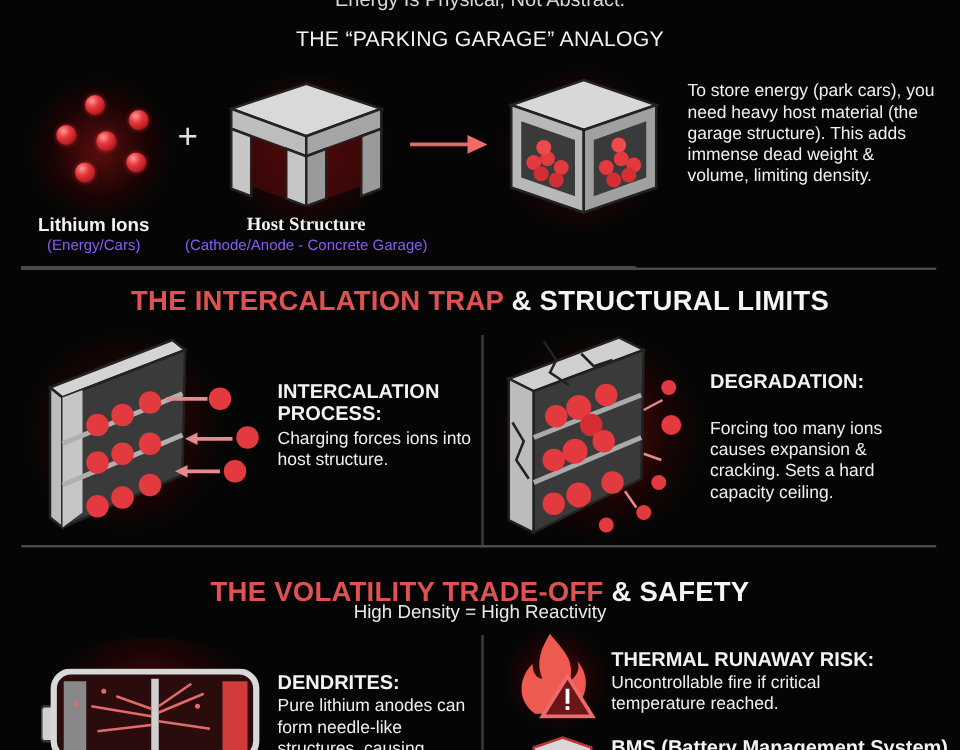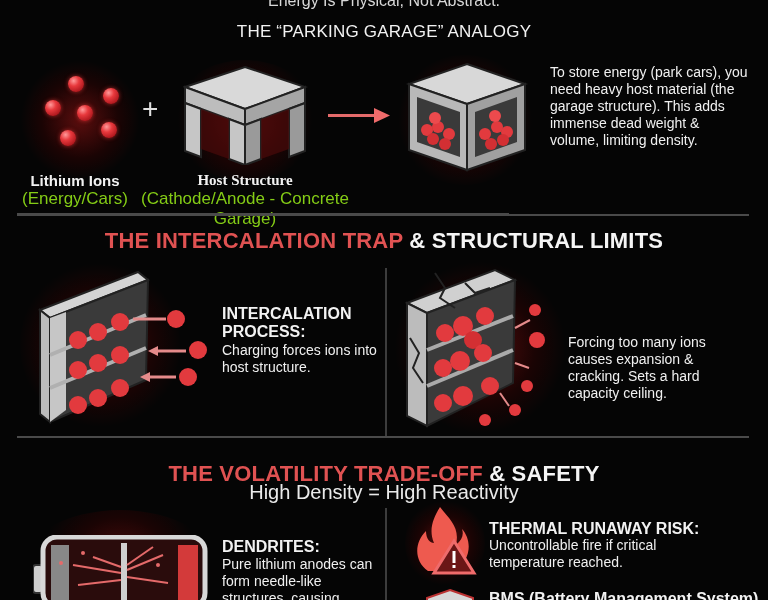--- a/index.html
+++ b/index.html
@@ -12,21 +12,21 @@
   }
   .abs { position:absolute; }
   .center { text-align:center; }
   .subtitle-top { top:-8px; left:0; width:768px; font-size:16px; color:#d8d8d8; }
   .sec1-title { top:22px; left:0; width:768px; font-size:17px; font-weight:normal; letter-spacing:0.2px; }
   .glow { border-radius:50%; background:radial-gradient(circle, rgba(160,20,20,0.55) 0%, rgba(90,0,0,0.25) 45%, rgba(0,0,0,0) 70%); }
   .ion { position:absolute; border-radius:50%;
     background:radial-gradient(circle at 35% 30%, #ff9a9a 0%, #e8393d 35%, #a8141a 80%, #7a0d10 100%);
     box-shadow:0 0 4px rgba(255,60,60,0.6); }
   .label-strong { font-weight:bold; font-size:15px; }
-  .label-small { font-size:17px; color:#84cc16; }
+  .label-small { font-size:12px; color:#8b5cf6; }
   .body-text { font-size:14px; line-height:17px; color:#f0f0f0; }
   .divider { height:2px; background:#4a4a4a; }
   .vdivider { width:2px; background:#3c3c3c; }
   .sec-title { font-size:22px; font-weight:bold; letter-spacing:0.2px; }
   .red { color:#e05252; }
   .white { color:#f5f5f5; }
   .h-strong { font-size:16px; font-weight:bold; line-height:18px; }
 </style>
 </head>
 <body>
@@ -171,30 +171,31 @@
       <circle cx="132" cy="72" r="8" fill="#e23a3e"></circle>
     <circle cx="122" cy="118" r="6" fill="#e23a3e"></circle>
       <circle cx="110" cy="142" r="6" fill="#e23a3e"></circle>
       <circle cx="80" cy="152" r="6" fill="#e23a3e"></circle>
     <line x1="110" y1="60" x2="125" y2="52" stroke="#e58b8b" stroke-width="2"></line>
     <line x1="110" y1="95" x2="124" y2="100" stroke="#e58b8b" stroke-width="2"></line>
     <line x1="95" y1="125" x2="104" y2="138" stroke="#e58b8b" stroke-width="2"></line>
   </svg>
 </div>
 <div class="abs h-strong" style="left:568px;top:297px;width:190px;">
+  <div>DEGRADATION:</div>
 </div>
 <div class="abs body-text" style="left:568px;top:334px;width:180px;">Forcing too many ions causes expansion &amp; cracking. Sets a hard capacity ceiling.</div>
 
 <div class="abs divider" style="left:17px;top:436px;width:732px;"></div>
 
 <div class="abs center sec-title" style="left:0;top:450px;width:768px;margin-top:11px;">
   <span class="red">THE VOLATILITY TRADE-OFF</span>
   <span class="white">&amp; SAFETY</span>
 </div>
-<div class="abs center" style="left:0;top:481px;width:768px;font-size:20px;color:#eaeaea;">High Density = High Reactivity</div>
+<div class="abs center" style="left:0;top:481px;width:768px;font-size:15px;color:#eaeaea;">High Density = High Reactivity</div>
 
 <div class="abs vdivider" style="left:385px;top:508px;height:92px;"></div>
 
 <div class="abs glow" style="left:20px;top:510px;width:200px;height:120px;"></div>
 <div class="abs" style="left:33px;top:535px;width:175px;height:70px;">
   <svg width="175" height="70" viewBox="0 0 175 70">
     <rect x="0" y="30" width="10" height="28" rx="3" fill="#cfcfcf" stroke="#333" stroke-width="2"></rect>
     <rect x="10" y="2" width="162" height="70" rx="14" fill="#2a0c0c" stroke="#d8d8d8" stroke-width="5"></rect>
     <rect x="18" y="10" width="18" height="60" fill="#888"></rect>
     <rect x="145" y="10" width="20" height="60" fill="#d33a3a"></rect>

